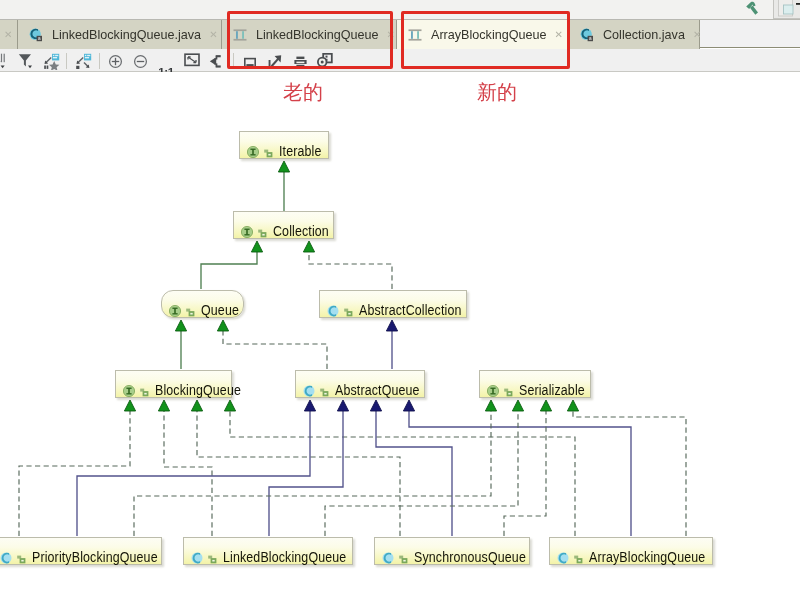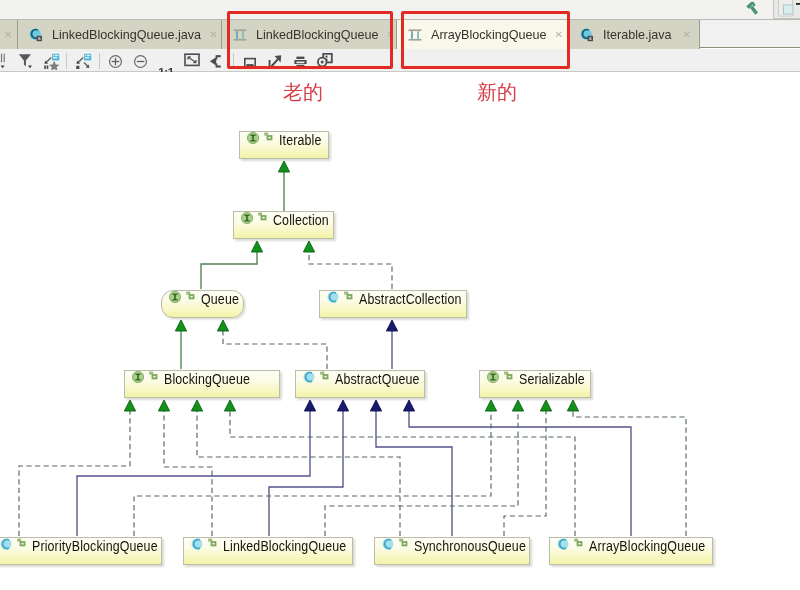--- a/index.html
+++ b/index.html
@@ -40,21 +40,21 @@
   
   .redbox{position:absolute;border:3px solid #e02a22;border-radius:2px;box-sizing:border-box;}
   .cnlabel{position:absolute;color:#d4414a;font-size:20px;line-height:20px;
            font-family:"DejaVu Sans",sans-serif;white-space:nowrap;}
 
   
   .node{position:absolute;box-sizing:border-box;height:28px;
         border:1px solid #bcbcab;
         background:linear-gradient(to bottom,#fdfdf4 0%,#fcfce8 35%,#f7f7c2 75%,#f3f3a8 100%);
         box-shadow:1.5px 1.5px 2px rgba(90,90,60,.22);
-        display:flex;align-items:flex-start;
+        display:flex;align-items:flex-end;
         font-size:12.5px;color:#141409;white-space:nowrap;
         -webkit-font-smoothing:antialiased;}
   .node .i1{width:12px;height:12px;margin-left:7px;flex:0 0 12px;
             display:flex;align-items:center;}
   .node .i2{width:9px;height:9px;margin-left:5px;flex:0 0 9px;
             display:flex;align-items:center;}
   .node .nm{margin-left:5.5px;letter-spacing:.15px;font-size:13.8px;
              display:inline-block;transform:scaleX(0.90) translateY(0.8px);transform-origin:left center;}
 </style>
 </head>
@@ -123,21 +123,21 @@
       <div class="tab unsel" style="left: 569px; width: 131px;">
         <span class="ic">
           <svg viewBox="0 0 16 16" width="16" height="16">
     <circle cx="7.2" cy="7.2" r="5.6" fill="#6ec9de"></circle>
     <path d="M10.0 4.0 a3.6 3.6 0 0 0 -5.6 2.9 a3.6 3.6 0 0 0 5.6 2.9 l0 1.8
              a5.4 5.4 0 0 1 -7.6 -4.7 a5.4 5.4 0 0 1 7.6 -4.6 Z" fill="#15627a"></path>
     <rect x="8.6" y="8.8" width="5.4" height="5.4" fill="#4b4b4b"></rect>
     <text x="11.3" y="13.3" font-family="Liberation Sans,sans-serif" font-size="5.2" text-anchor="middle" fill="#e9e9e9">a</text>
   </svg>
         </span>
-        <span class="lbl">Iterable.java</span>
+        <span class="lbl">Collection.java</span>
         <span class="cls">✕</span>
       </div>
     </div>
 
   <div id="toolbar">
       <span class="tb" style="left: -9px; width: 18px; height: 18px; top: 3px;"><svg width="18" height="18" viewBox="0 0 18 18">
           <g fill="#76797c">
   <path d="M6.0 2.0 L7.2 1.7 L9.4 9.8 L8.2 10.2 Z"></path>
   <rect x="9.9" y="1.7" width="1.2" height="8.5"></rect>
   <rect x="12.6" y="1.7" width="1.2" height="8.5"></rect>
@@ -325,21 +325,21 @@
           </svg>
         </span>
         <span class="i2">
           <svg viewBox="0 0 9 9" width="9" height="9">
       <rect x="0.2" y="0.6" width="4" height="3" fill="#9cb87c"></rect>
       <rect x="2.6" y="3.1" width="5.8" height="5.2" fill="#7aa85b"></rect>
       <rect x="4.3" y="4.9" width="2.4" height="1.6" fill="#eef6e0"></rect>
           </svg>
         </span>
         <span class="nm">AbstractCollection</span>
-      </div><div class="node" style="left: 124px; top: 298px; width: 156px;">
+      </div><div class="node" style="left: 115px; top: 298px; width: 117px;">
         <span class="i1">
           <svg viewBox="0 0 12 12" width="12" height="12">
       <circle cx="6" cy="6" r="5.6" fill="#a8ce8a" stroke="#7ba455" stroke-width="0.8"></circle>
       <rect x="3.4" y="2.6" width="5.2" height="1.25" fill="#2a5f18"></rect>
       <rect x="5.25" y="3.4" width="1.5" height="5.1" fill="#2a5f18"></rect>
       <rect x="3.4" y="8.2" width="5.2" height="1.25" fill="#2a5f18"></rect>
           </svg>
         </span>
         <span class="i2">
           <svg viewBox="0 0 9 9" width="9" height="9">

